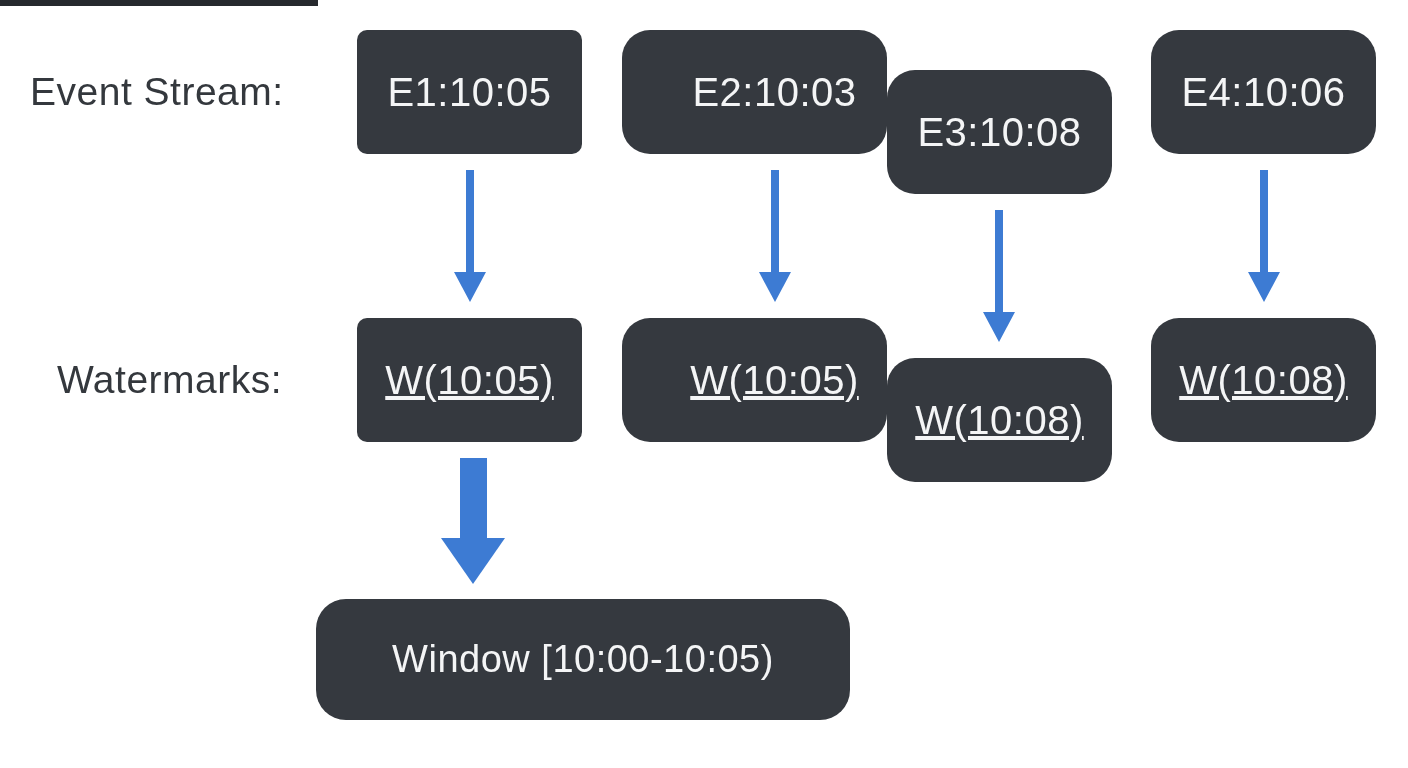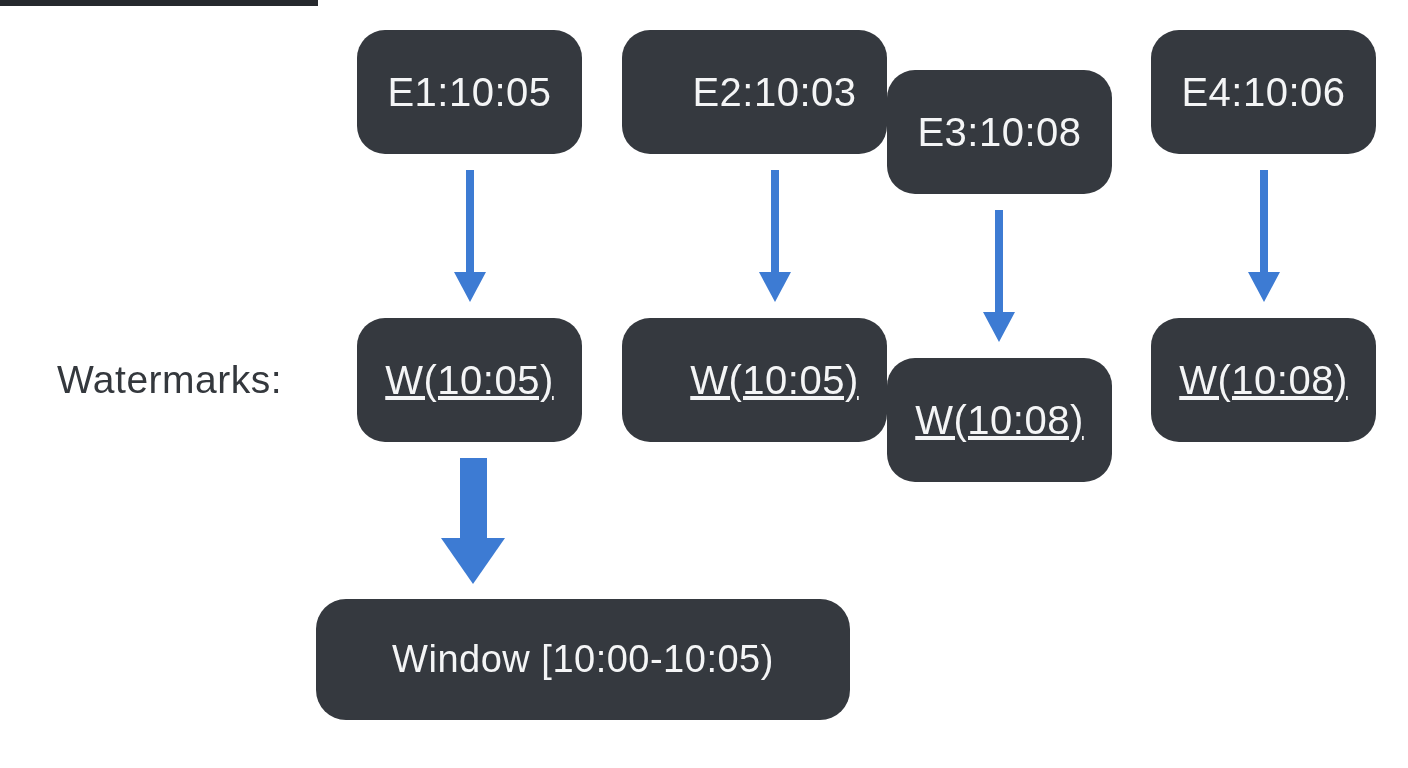--- a/index.html
+++ b/index.html
@@ -40,21 +40,21 @@
     background:var(--box-bg);
     color:var(--box-text);
     border-radius:28px;
     display:flex;align-items:center;justify-content:center;
     font-size:40px;
     letter-spacing:.5px;
     white-space:nowrap;
   }
   .row-events .node{top:30px;}
   .row-watermarks .node{top:318px;text-decoration:underline;}
-  .col-0{left:357px;}
+  .col-0{left:357px;border-radius:10px;}
   .col-1{left:622px;padding-left:40px;}
   .col-2{left:887px;margin-top:40px;}
   .col-3{left:1151px;text-align:right;}
   .arrow{
     position:absolute;
     display:flex;flex-direction:column;align-items:center;
   }
   .arrow-shaft{background:var(--arrow-blue);}
   .arrow-head{width:0;height:0;}
   .arrow-thin{top:170px;width:32px;}
@@ -89,20 +89,21 @@
     white-space:nowrap;
   }
 </style>
 </head>
 <body>
 
 <div class="canvas">
 
   <div class="artifact-bar"></div>
 
+  <div class="row-label label-events">Event Stream:</div>
 
   <div class="row-events">
     <div class="node col-0">E1:10:05</div>
     <div class="node col-1">E2:10:03</div>
     <div class="node col-2">E3:10:08</div>
     <div class="node col-3">E4:10:06</div>
   </div>
 
   <div class="arrow arrow-thin col-0">
     <div class="arrow-shaft"></div>

